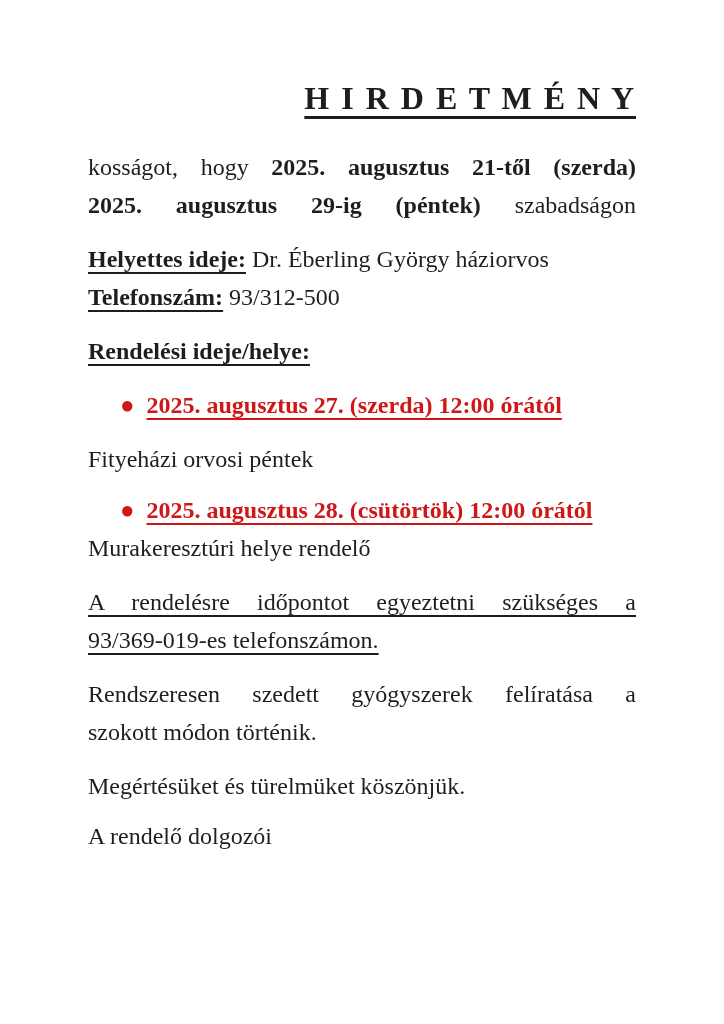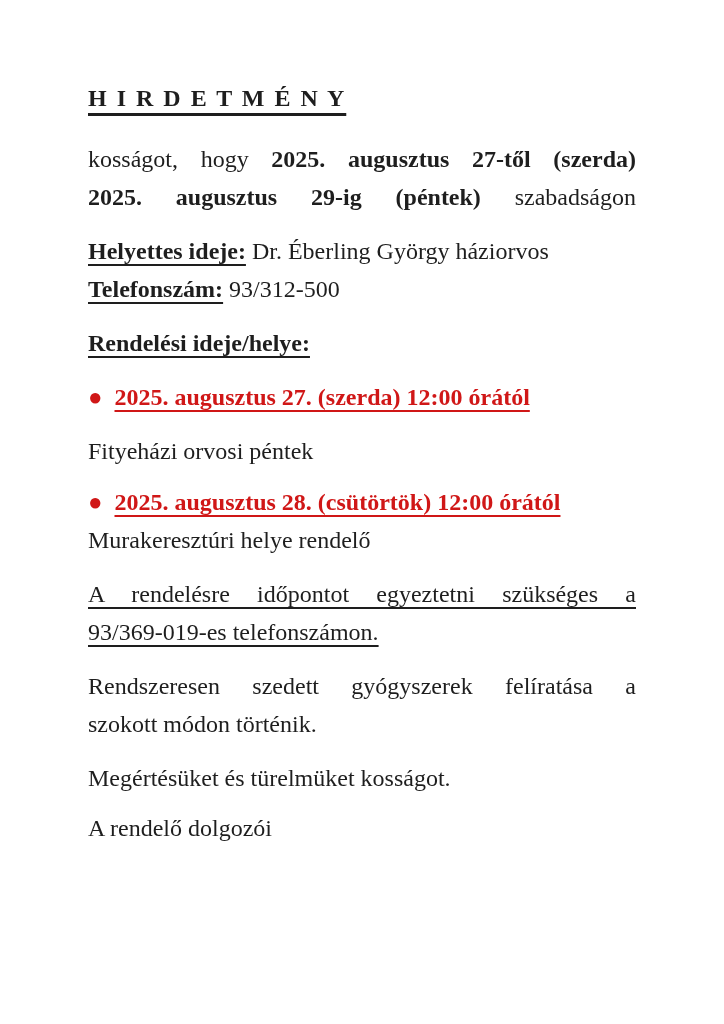--- a/index.html
+++ b/index.html
@@ -11,60 +11,60 @@
     width:724px; height:1024px;
     background:#ffffff;
     padding:78px 88px 0 88px;
     font-family:"Liberation Serif", serif;
     color:var(--ink);
     font-size:24px;
     line-height:38px;
   }
 
   .title {
-    font-size:24px;
+    font-size:32px;
     font-weight:bold;
     letter-spacing:2px;
-    text-align:left;
+    text-align:right;
     text-decoration:underline;
     text-decoration-thickness:2.5px;
     text-underline-offset:7px;
-    margin-bottom:22px;
+    margin-bottom:30px;
     line-height:40px;
   }
 
   .line { display:block; }
   .j { text-align:justify; text-align-last:justify; }
   .indent { text-indent:10px; }
   .b { font-weight:bold; }
   .u {
     text-decoration:underline;
     text-decoration-thickness:2px;
     text-underline-offset:5px;
   }
   .red { color:var(--red); }
-  .nowrap { white-space:nowrap; }
+  .nowrap { white-space:nowrap;margin-left:32px; }
 
   .blk    { margin-bottom:16px; }
   .blk-sm { margin-bottom:13px; }
 
   .bullet-dot { display:inline-block; margin-right:12px; }
 
   .sig { padding-right:20px; margin-top:12px; }
   .closing { margin-bottom:12px; }
 </style>
 </head>
 <body>
 
 <div class="page">
 
   <h1 class="title">H I R D E T M É N Y</h1>
 
   <div class="blk">
-    <span class="line j"><span>kosságot, hogy </span><span class="b">2025. augusztus 27-től (szerda)</span></span>
+    <span class="line j"><span>kosságot, hogy </span><span class="b">2025. augusztus 21-től (szerda)</span></span>
     <span class="line j"><span class="b">2025. augusztus 29-ig (péntek)</span><span> szabadságon</span></span>
   </div>
 
   <div class="blk">
     <span class="line"><span class="b u">Helyettes ideje:</span><span> Dr. Éberling György háziorvos</span></span>
     <span class="line"><span class="b u">Telefonszám:</span><span> 93/312-500</span></span>
   </div>
 
   <div class="blk">
     <span class="line"><span class="b u">Rendelési ideje/helye:</span></span>
@@ -87,20 +87,20 @@
     <span class="line j u">A rendelésre időpontot egyeztetni szükséges a</span>
     <span class="line u">93/369-019-es telefonszámon.</span>
   </div>
 
   <div class="blk">
     <span class="line j">Rendszeresen szedett gyógyszerek felíratása a</span>
     <span class="line">szokott módon történik.</span>
   </div>
 
   <div class="closing">
-    <span class="line">Megértésüket és türelmüket kosságot.</span>
+    <span class="line">Megértésüket és türelmüket köszönjük.</span>
   </div>
 
   <div class="sig">
     <span>A rendelő dolgozói</span>
   </div>
 
 </div>
 
 </body></html>

